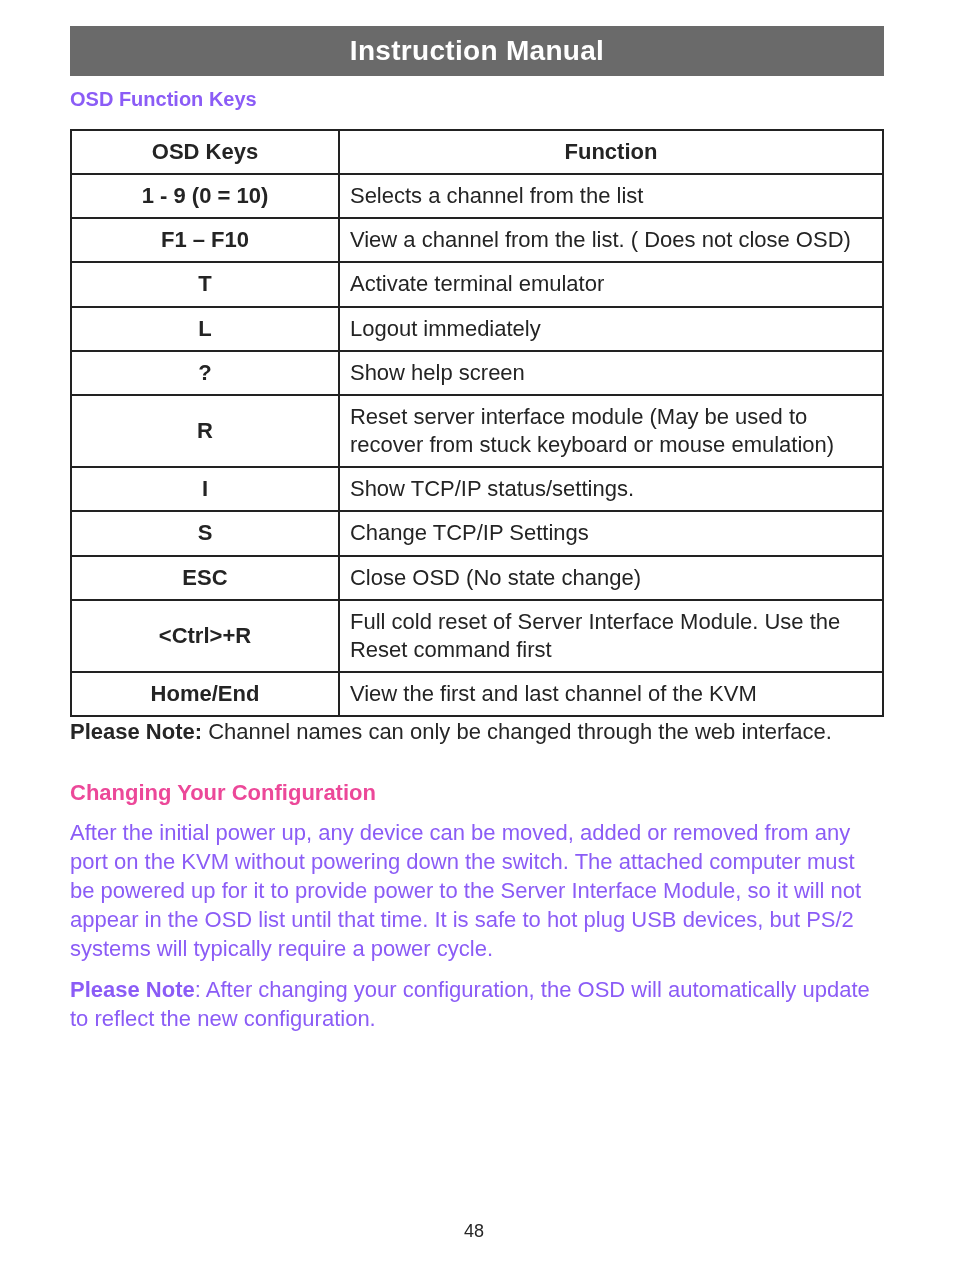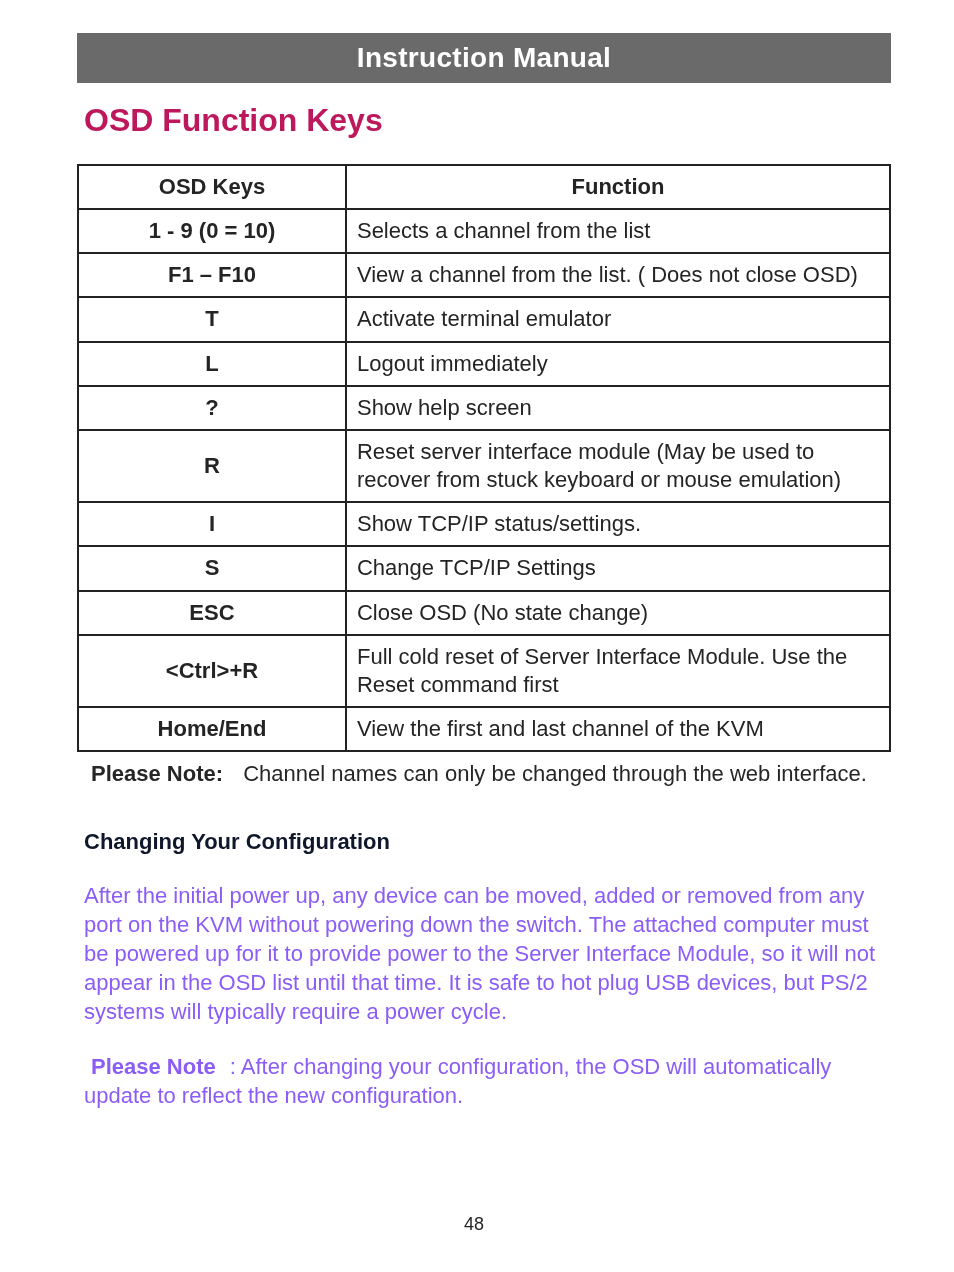--- a/index.html
+++ b/index.html
@@ -1,15 +1,15 @@
 <!DOCTYPE html>
 <html><head>
 <meta charset="utf-8">
 <style>
-  * { box-sizing: border-box; margin: 0; padding: 7px; }
+  * { box-sizing: border-box; margin: 0; padding: 0; }
   html, body { width: 954px; height: 1272px; }
   body {
     font-family: Arial, Helvetica, sans-serif;
     background: #fff;
     color: #242424;
     padding: 26px 70px 0 70px;
   }
   .banner {
     width: 100%;
     height: 50px;
@@ -20,23 +20,23 @@
   }
   .banner-title {
     font-family: "Arial Narrow", Arial, sans-serif;
     font-stretch: condensed;
     font-size: 28px;
     font-weight: 600;
     color: #fff;
     letter-spacing: 0.3px;
   }
   .section-heading {
-    font-size: 32px;
+    font-size: 20px;
     font-weight: bold;
-    color: #be185d;
+    color: #8b5cf6;
     margin-top: 12px;
     margin-bottom: 18px;
   }
   table.fn {
     width: 100%;
     border-collapse: collapse;
     border: 2px solid #222;
   }
   table.fn th, table.fn td {
     border: 2px solid #222;
@@ -61,23 +61,23 @@
   }
   .note {
     font-size: 22px;
     line-height: 1.32;
     color: #262626;
   }
   .note b { font-weight: bold; }
   .subheading {
     font-size: 22px;
     font-weight: bold;
-    margin-top: 27px;
+    margin-top: 34px;
     margin-bottom: 12px;
-    color: #0f172a;
+    color: #ec4899;
   }
   .body-para {
     font-size: 22px;
     line-height: 1.32;
     color: #8b5cf6;
     margin-bottom: 12px;
   }
   .page-num {
     position: absolute;
     bottom: 30px;

